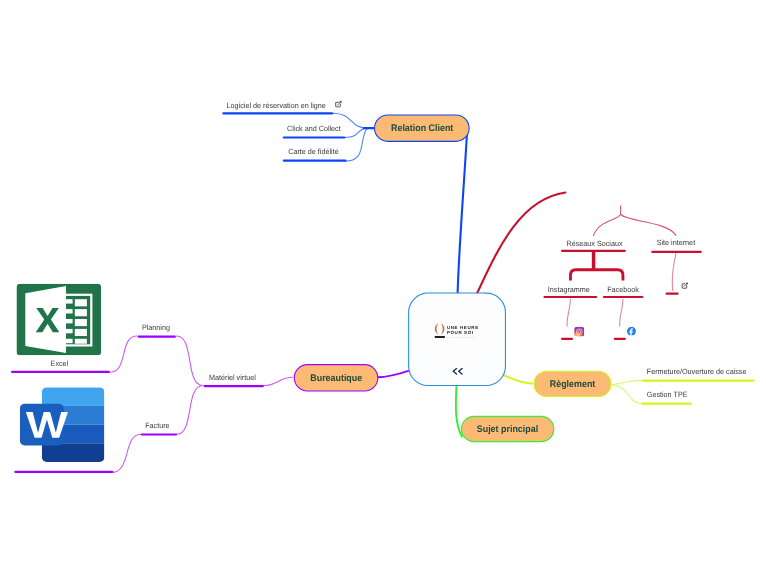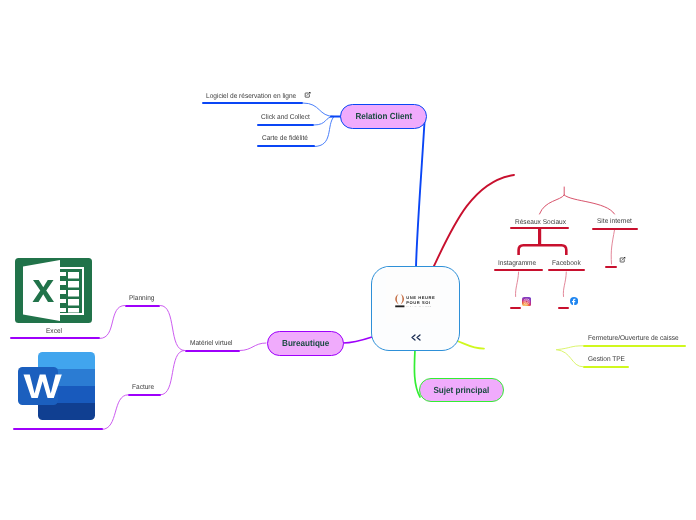--- a/index.html
+++ b/index.html
@@ -3,21 +3,21 @@
 <meta charset="utf-8">
 <title>Mind Map</title>
 <style>
   html,body{margin:0;padding:0;}
   body{width:696px;height:520px;background:#ffffff;overflow:hidden;
        font-family:"Liberation Sans",sans-serif;position:relative;
        -webkit-font-smoothing:antialiased;text-rendering:geometricPrecision;}
   #stage{position:absolute;left:0;top:0;width:696px;height:520px;}
   svg#links{position:absolute;left:0;top:0;width:696px;height:520px;}
   .node{position:absolute;box-sizing:border-box;border-radius:999px;
-        background:#f0abfc;display:flex;align-items:center;justify-content:center;
+        background:#fdba74;display:flex;align-items:center;justify-content:center;
         font-weight:bold;color:#1a4a40;white-space:nowrap;letter-spacing:0;}
   .node>span{display:inline-block;transform:scaleX(0.92);}
   .leaf{position:absolute;white-space:nowrap;color:#3a3a3a;font-size:6.9px;
         letter-spacing:0;line-height:1;transform:scaleX(0.95);transform-origin:left top;}
   .bar{position:absolute;border-radius:1.2px;}
   #center{position:absolute;left:371px;top:266px;width:87px;height:83px;
           border:1.7px solid #2e90d8;border-radius:18px;background:#fcfdfe;}
   #logo-plate{position:absolute;left:14px;top:0;width:54px;height:56px;background:#fdfdfd;}
   #logo{position:absolute;left:22px;top:26px;width:43px;height:15px;
         -webkit-font-smoothing:antialiased;}
@@ -139,20 +139,23 @@
       <path d="M10 2 L4 7 L10 12"></path>
       <path d="M20 2 L14 7 L20 12"></path>
     </g>
   </svg>
 
 </div>
 
 <div class="node" id="n-relation">
       <span>Relation Client</span>
     </div>
+<div class="node" id="n-reglement">
+      <span>Règlement</span>
+    </div>
 <div class="node" id="n-sujet">
       <span>Sujet principal</span>
     </div>
 <div class="node" id="n-bureautique">
       <span>Bureautique</span>
     </div>
 
 <div class="leaf" id="l-logiciel">Logiciel de réservation en ligne</div>
 <div class="bar" id="b-logiciel"></div>
 

